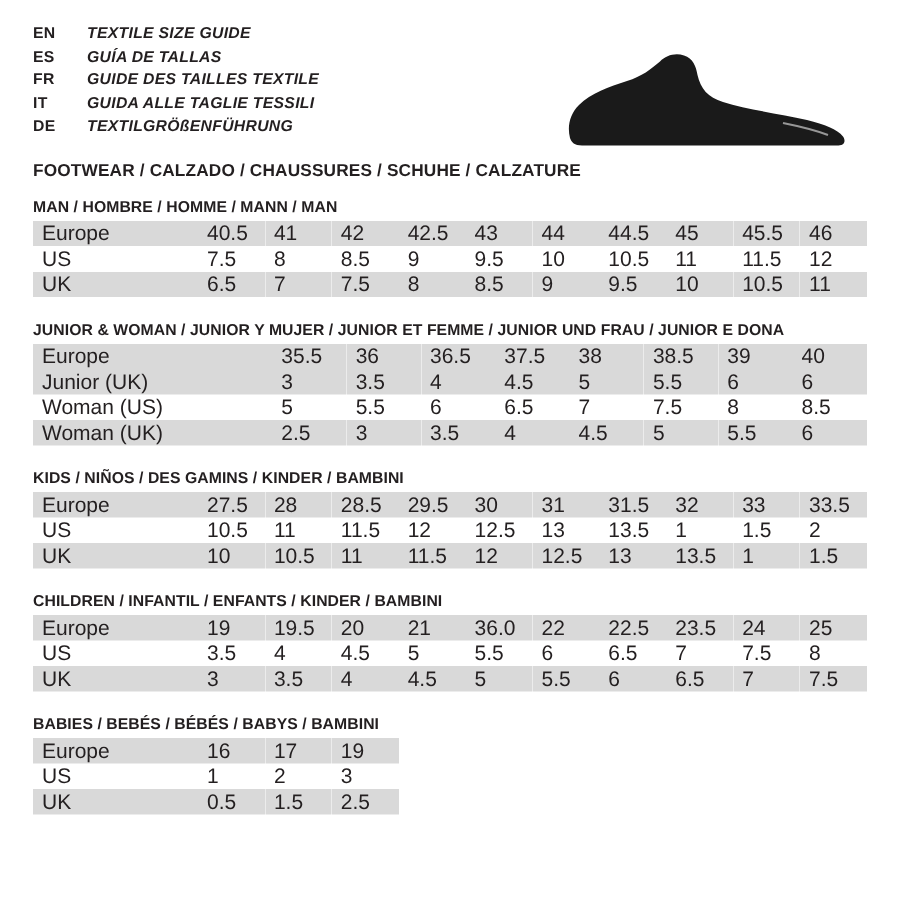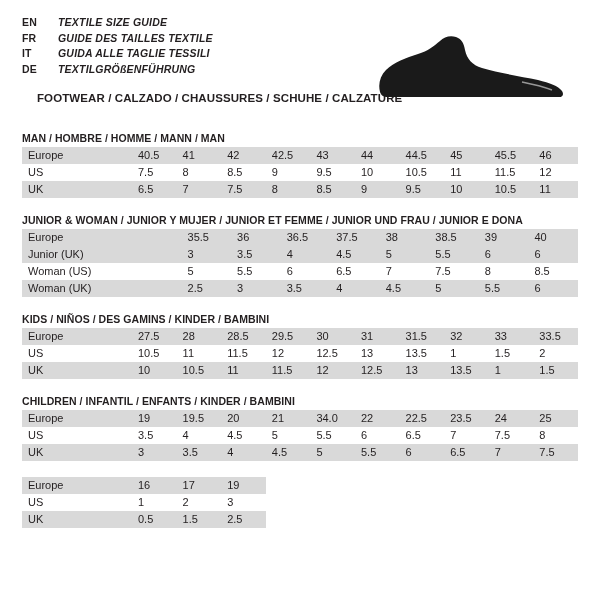--- a/index.html
+++ b/index.html
@@ -51,37 +51,36 @@
     top: 16px;
     right: 6px;
     width: 200px;
     height: 70px;
   }
   .footwear-title {
     margin-top: 14px;
     font-size: 11.5px;
     font-weight: bold;
     letter-spacing: 0.1px;
-    margin-left: 15px;
   }
 
   
   .section {
     margin-top: 16px;
   }
   .section-title {
     font-size: 10.5px;
     font-weight: bold;
     margin-bottom: 3px;
     letter-spacing: 0.05px;
   }
   table.size {
     border-collapse: collapse;
     width: 100%;
-    font-size: 11px;
+    font-size: 14px;
     table-layout: fixed;
   }
   table.size td {
     height: 17px;
     line-height: 17px;
     padding: 0 0 0 6px;
     text-align: left;
     white-space: nowrap;
     overflow: hidden;
   }
@@ -99,20 +98,24 @@
 <body>
 
 <div class="page">
 
   <div class="header">
     <table class="lang-table">
       <tbody>
         <tr>
           <td class="lang-code">EN</td>
           <td class="lang-name">TEXTILE SIZE GUIDE</td>
+        </tr>
+        <tr>
+          <td class="lang-code">ES</td>
+          <td class="lang-name">GUÍA DE TALLAS</td>
         </tr>
         <tr>
           <td class="lang-code">FR</td>
           <td class="lang-name">GUIDE DES TAILLES TEXTILE</td>
         </tr>
         <tr>
           <td class="lang-code">IT</td>
           <td class="lang-name">GUIDA ALLE TAGLIE TESSILI</td>
         </tr>
         <tr>
@@ -285,21 +288,21 @@
   <div class="section">
     <div class="section-title">CHILDREN / INFANTIL / ENFANTS / KINDER / BAMBINI</div>
     <table class="size">
       <tbody>
         <tr class="shaded">
           <td class="rowlabel">Europe</td>
           <td>19</td>
           <td>19.5</td>
           <td>20</td>
           <td>21</td>
-          <td>34.0</td>
+          <td>36.0</td>
           <td>22</td>
           <td>22.5</td>
           <td>23.5</td>
           <td>24</td>
           <td>25</td>
         </tr>
         <tr class="plain">
           <td class="rowlabel">US</td>
           <td>3.5</td>
           <td>4</td>
@@ -323,20 +326,21 @@
           <td>6</td>
           <td>6.5</td>
           <td>7</td>
           <td>7.5</td>
         </tr>
       </tbody>
     </table>
   </div>
 
   <div class="section">
+    <div class="section-title">BABIES / BEBÉS / BÉBÉS / BABYS / BAMBINI</div>
     <table class="size">
       <tbody>
         <tr class="shaded">
           <td class="rowlabel">Europe</td>
           <td>16</td>
           <td>17</td>
           <td>19</td>
           <td class="plain-pad" style="background:#ffffff"></td>
           <td class="plain-pad" style="background:#ffffff"></td>
           <td class="plain-pad" style="background:#ffffff"></td>

